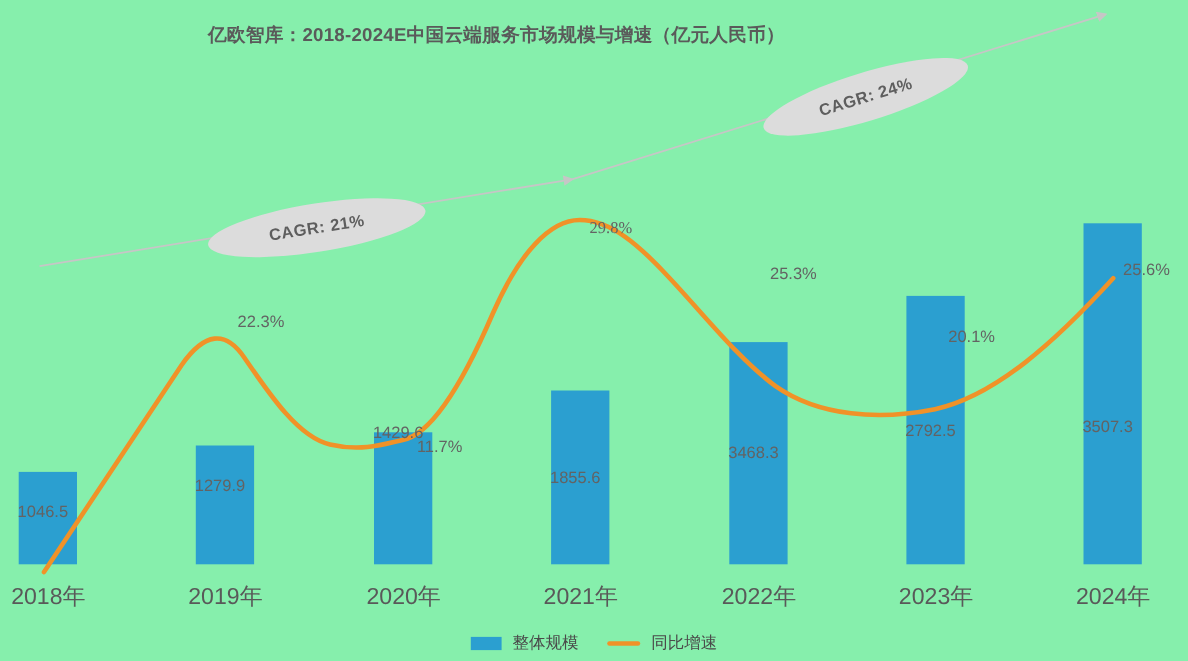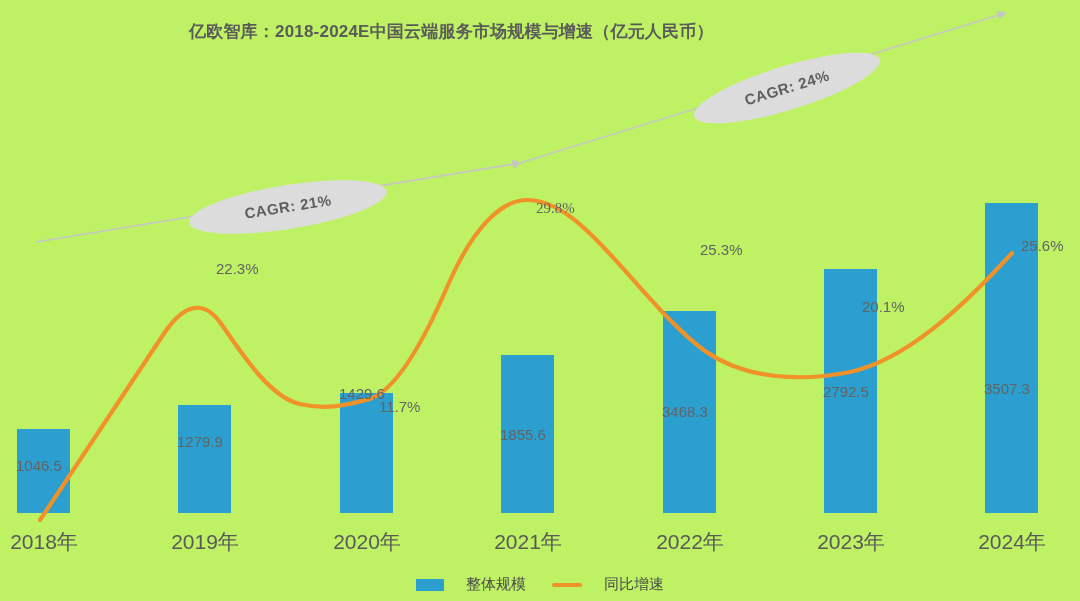--- a/index.html
+++ b/index.html
@@ -8,21 +8,21 @@
     padding: 0;
     background: #ffffff;
   }
   body {
     font-family: "Liberation Sans", "DejaVu Sans", sans-serif;
   }
   #chart-root {
     position: relative;
     width: 1080px;
     height: 601px;
-    background: #bef264;
+    background: #86efac;
     overflow: hidden;
   }
   #chart-title {
     position: absolute;
     left: 189px;
     top: 20px;
     font-size: 17px;
     font-weight: bold;
     color: #5a5a5a;
     letter-spacing: 0.2px;
@@ -64,21 +64,21 @@
     top: 575px;
     width: 1080px;
     display: flex;
     justify-content: center;
     align-items: center;
     gap: 26px;
   }
   .legend-item {
     display: flex;
     align-items: center;
-    gap: 22px;
+    gap: 10px;
   }
   .legend-swatch-bar {
     width: 28px;
     height: 12px;
     background: #2b9fd0;
   }
   .legend-swatch-line {
     width: 30px;
     height: 4px;
     background: #f09228;
@@ -142,21 +142,21 @@
   </svg>
 
   <div class="bar-value-label" style="left:16px; top:457px;">1046.5</div>
   <div class="bar-value-label" style="left:177px; top:433px;">1279.9</div>
   <div class="bar-value-label" style="left:339px; top:385px;">1429.6</div>
   <div class="bar-value-label" style="left:500px; top:426px;">1855.6</div>
   <div class="bar-value-label" style="left:662px; top:403px;">3468.3</div>
   <div class="bar-value-label" style="left:823px; top:383px;">2792.5</div>
   <div class="bar-value-label" style="left:984px; top:380px;">3507.3</div>
 
-  <div class="pct-label" style="left:216px; top:260px;">22.3%</div>
+  <div class="pct-label" style="left:216px; top:284px;">22.3%</div>
   <div class="pct-label" style="left:379px; top:385px;margin-top:13px;">11.7%</div>
   <div class="pct-label" style="left:536px; top:200px;font-family:Liberation Serif, serif;">29.8%</div>
   <div class="pct-label" style="left:700px; top:241px;">25.3%</div>
   <div class="pct-label" style="left:862px; top:298px;">20.1%</div>
   <div class="pct-label" style="left:1021px; top:237px;">25.6%</div>
 
   <div class="x-tick-label" style="left:4px;   top:528px; width:80px;">2018年</div>
   <div class="x-tick-label" style="left:165px; top:528px; width:80px;">2019年</div>
   <div class="x-tick-label" style="left:327px; top:528px; width:80px;">2020年</div>
   <div class="x-tick-label" style="left:488px; top:528px; width:80px;">2021年</div>

